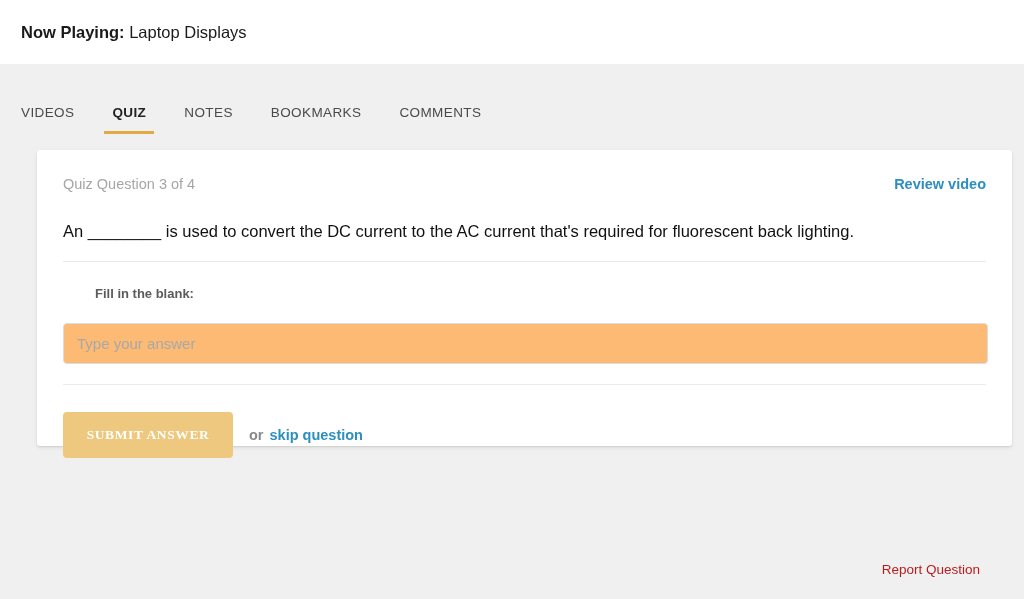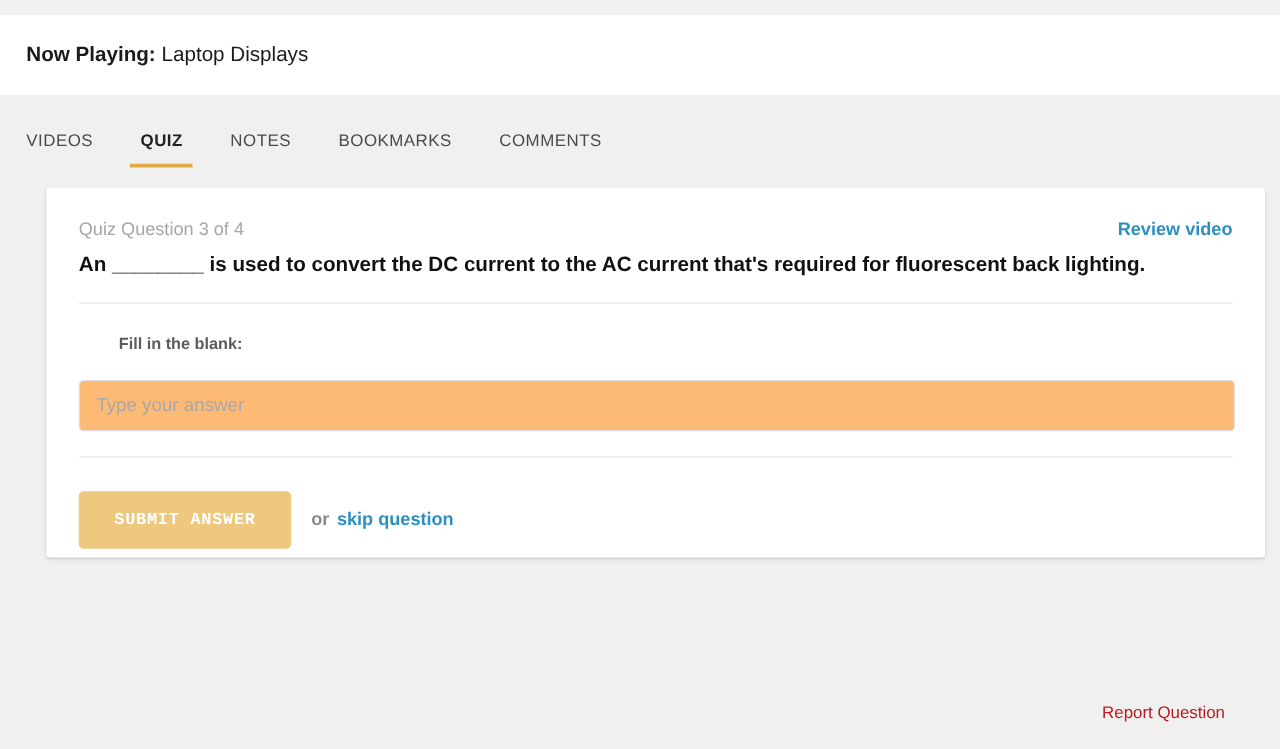--- a/index.html
+++ b/index.html
@@ -13,21 +13,21 @@
     background: #f0f0f0;
     font-family: "Liberation Sans", sans-serif;
     -webkit-font-smoothing: antialiased;
     overflow: hidden;
   }
 
   
   .topbar {
     position: absolute;
     left: 0;
-    top: 12px;
+    top: 0;
     width: 1024px;
     height: 64px;
     background: #ffffff;
     display: flex;
     align-items: center;
   }
   .now-playing {
     margin-left: 21px;
     font-size: 16.5px;
     color: #1a1a1a;
@@ -105,23 +105,23 @@
   }
   .review-video {
     font-size: 14.5px;
     font-weight: bold;
     color: #2d8fc0;
     text-decoration: none;
     cursor: pointer;
   }
 
   .question-text {
-    margin-top: 8px;
+    margin-top: 27px;
     font-size: 16.5px;
-    font-weight: bold;
+    font-weight: normal;
     color: #111111;
     line-height: 1.46;
     max-width: 905px;
   }
 
   .divider {
     height: 1px;
     background: #e9e9e9;
     margin-top: 18px;
   }
@@ -163,21 +163,21 @@
     display: flex;
     align-items: center;
   }
   .submit-btn {
     width: 170px;
     height: 46px;
     background: #edc87e;
     color: #ffffff;
     border: none;
     border-radius: 4px;
-    font-family: Liberation Mono, monospace;
+    font-family: Liberation Serif, serif;
     font-size: 13.5px;
     font-weight: bold;
     letter-spacing: 0.6px;
     cursor: pointer;
   }
   .or-text {
     margin-left: 16px;
     font-size: 14.5px;
     font-weight: bold;
     color: #8a8a8a;

